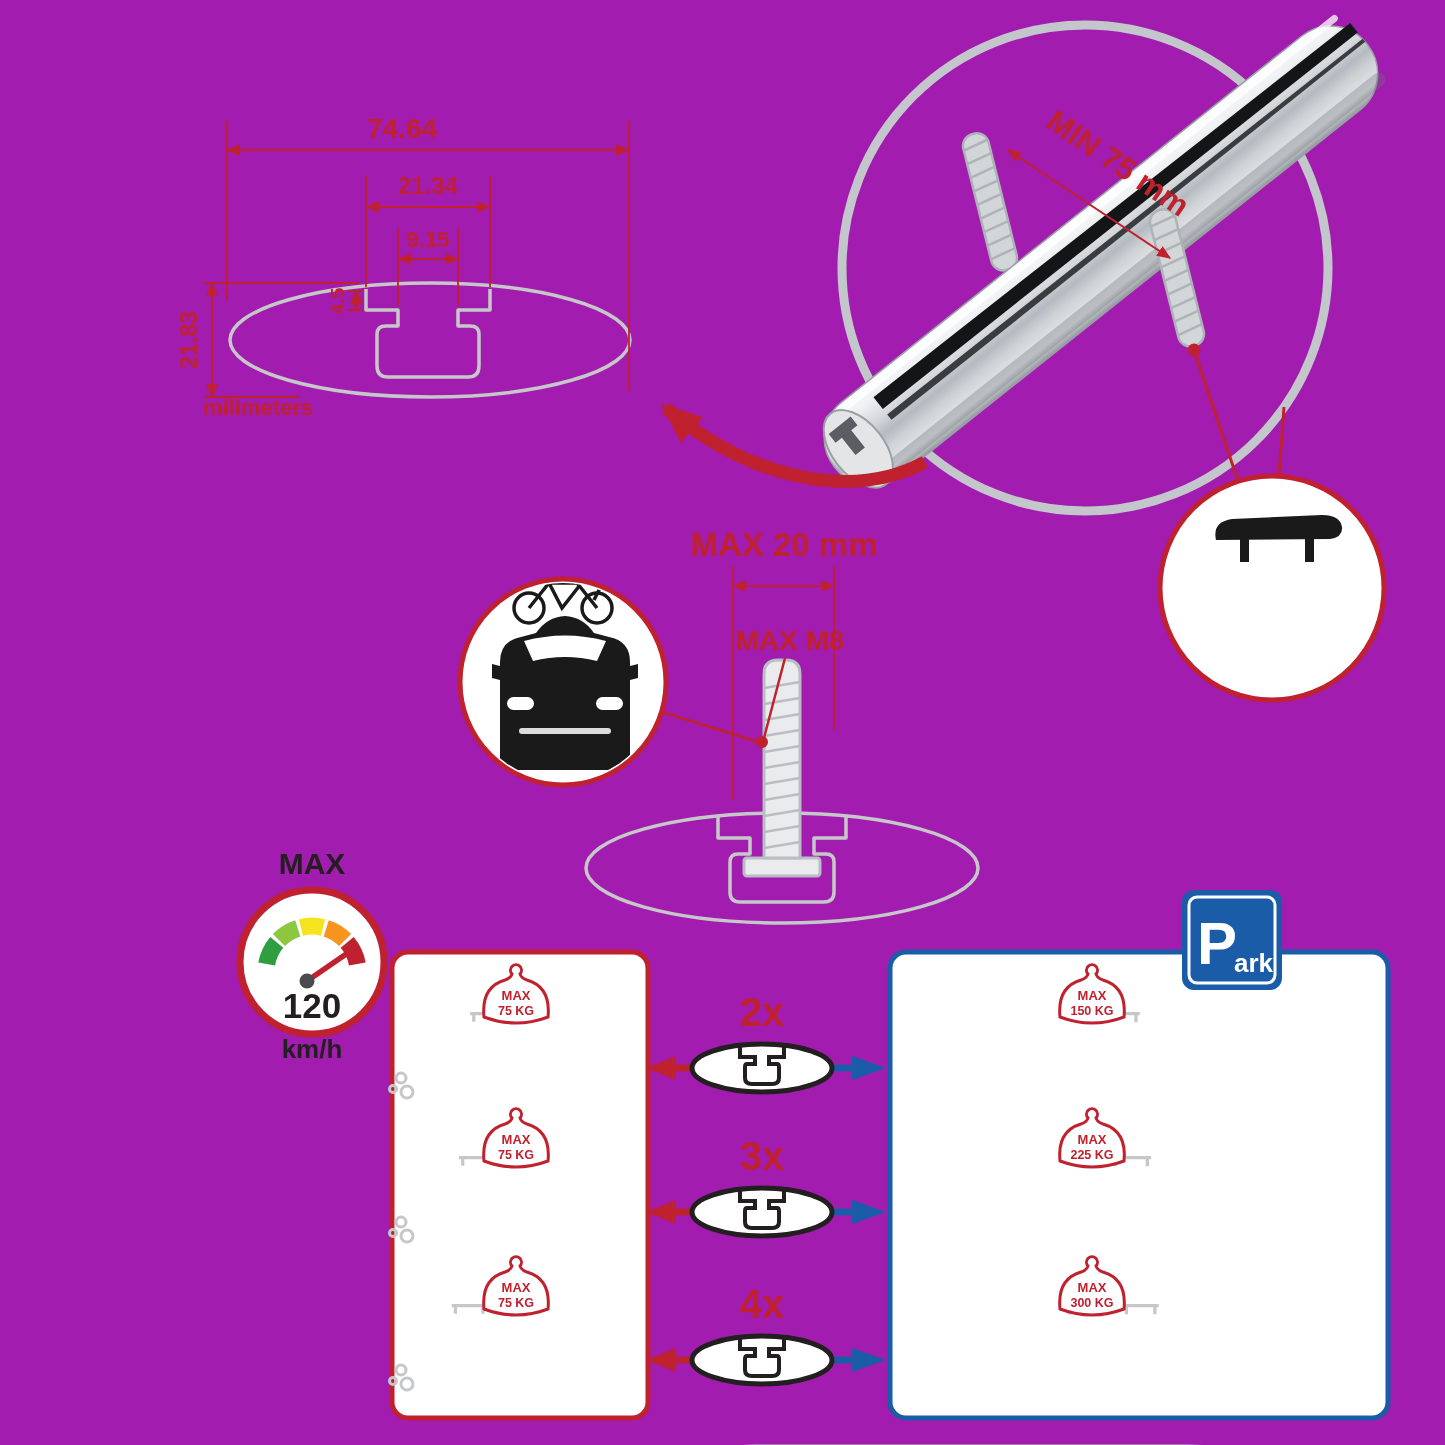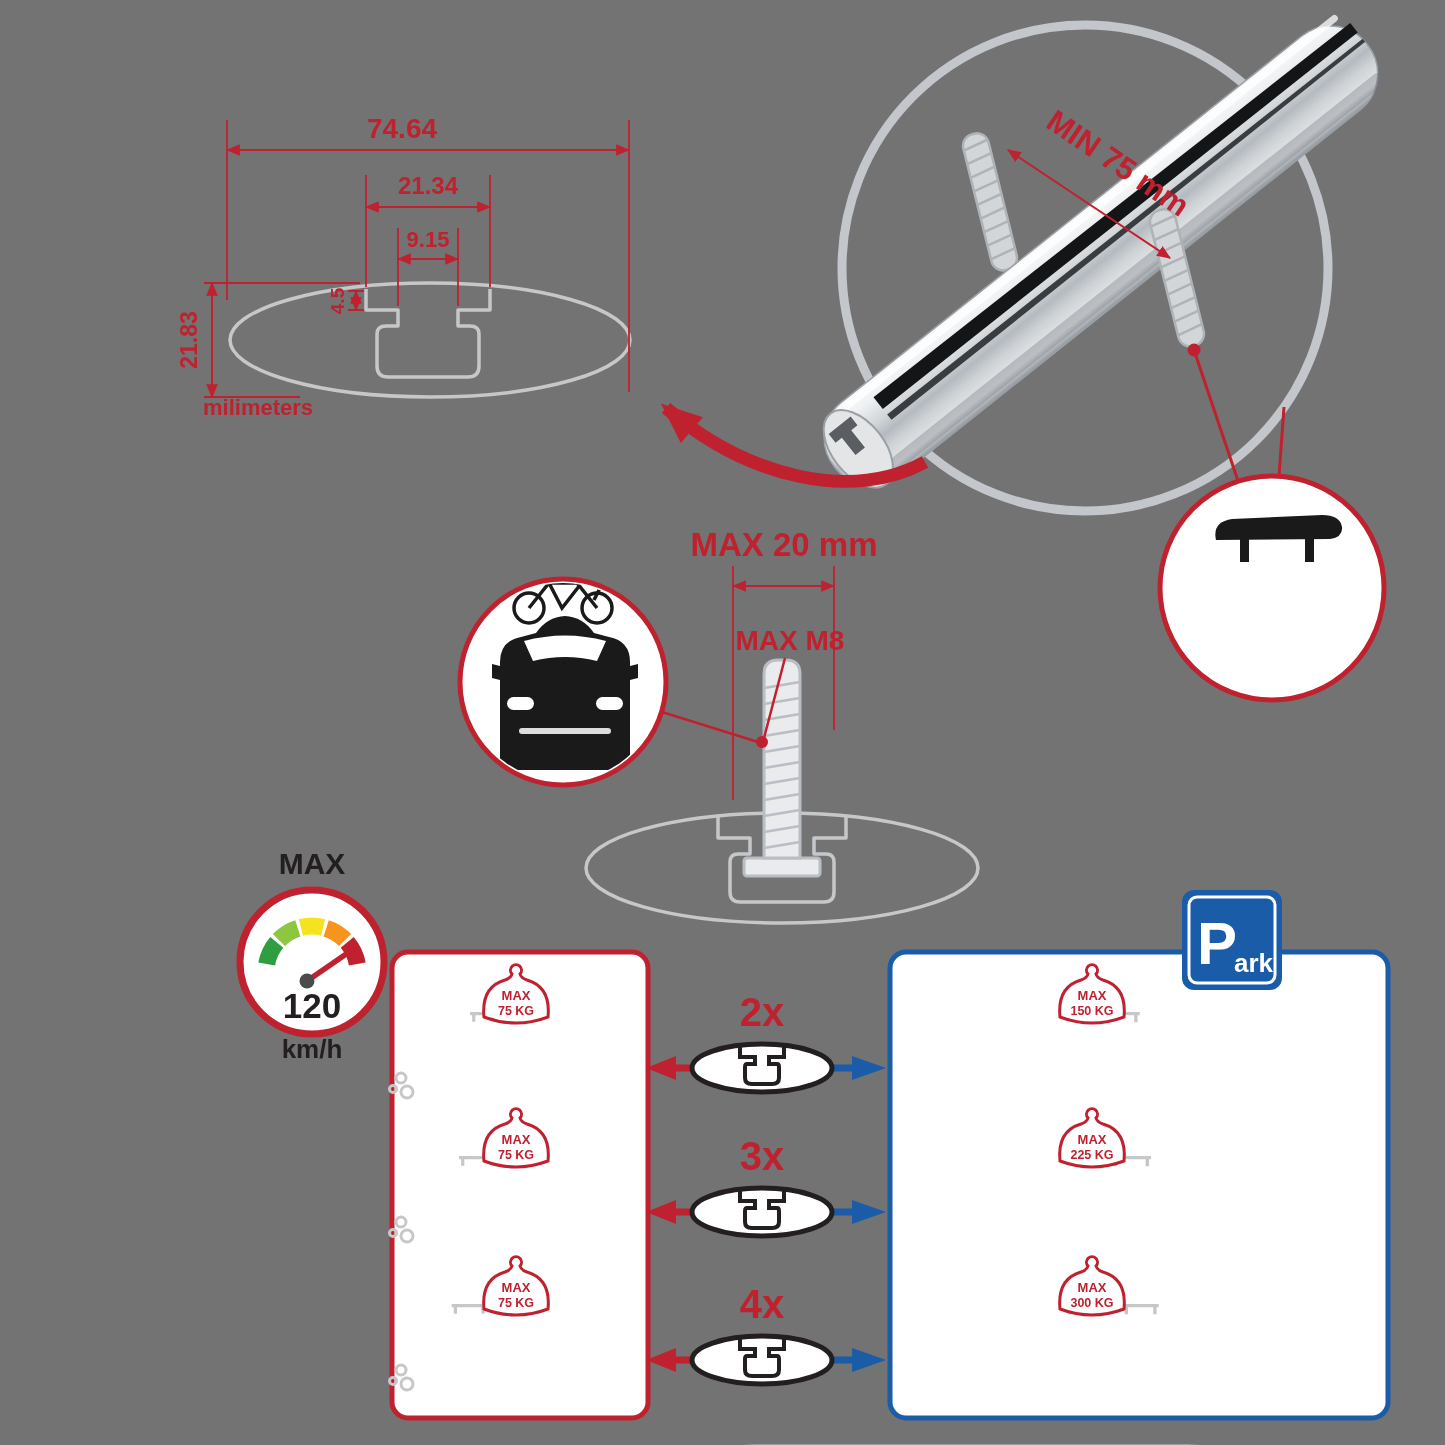--- a/index.html
+++ b/index.html
@@ -1,16 +1,16 @@
 <!DOCTYPE html>
 <html><head>
 <meta charset="utf-8">
 <style>
   html,body{margin:0;padding:0;background:#ffffff;}
-  .canvas{position:relative;width:1445px;height:1445px;background:#737373;overflow:hidden;}
+  .canvas{position:relative;width:1445px;height:1445px;background:#a21caf;overflow:hidden;}
   svg{display:block;}
   svg text{font-family:"Liberation Sans","DejaVu Sans",sans-serif;font-weight:700;}
   .ext{stroke:#c0212f;stroke-width:1.8;fill:none;}
   .dim{stroke:#c0212f;stroke-width:2;fill:none;}
   .rtxt{fill:#c0212f;}
 </style>
 </head>
 <body>
 
 <div class="canvas">

